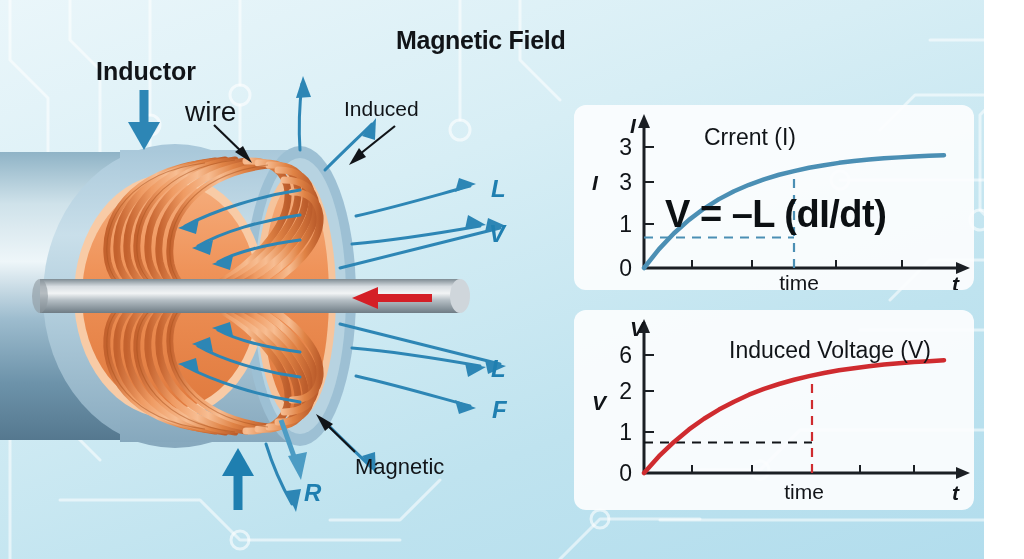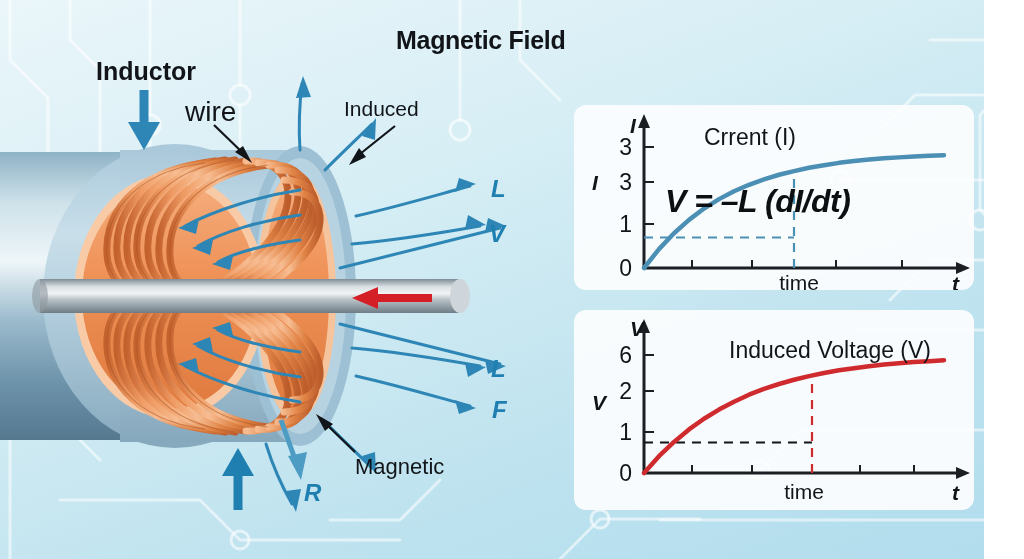--- a/index.html
+++ b/index.html
@@ -100,24 +100,23 @@
     font-size: 21px;
     fill: #111418;
   }
   .ser-name {
     font-family: "Liberation Sans", sans-serif;
     font-size: 23px;
     fill: #111418;
   }
   #formula-overlay {
     position: absolute;
-    left: 665px; top: 183px;
-    font-size: 32px;
+    left: 665px; top: 193px;
+    font-size: 38px;
     font-weight: bold;
-    font-style: italic;
     color: #0c1013;
     letter-spacing: -0.5px;
     white-space: nowrap;
   }
 </style>
 </head>
 <body>
 
 <div id="scene">
 

